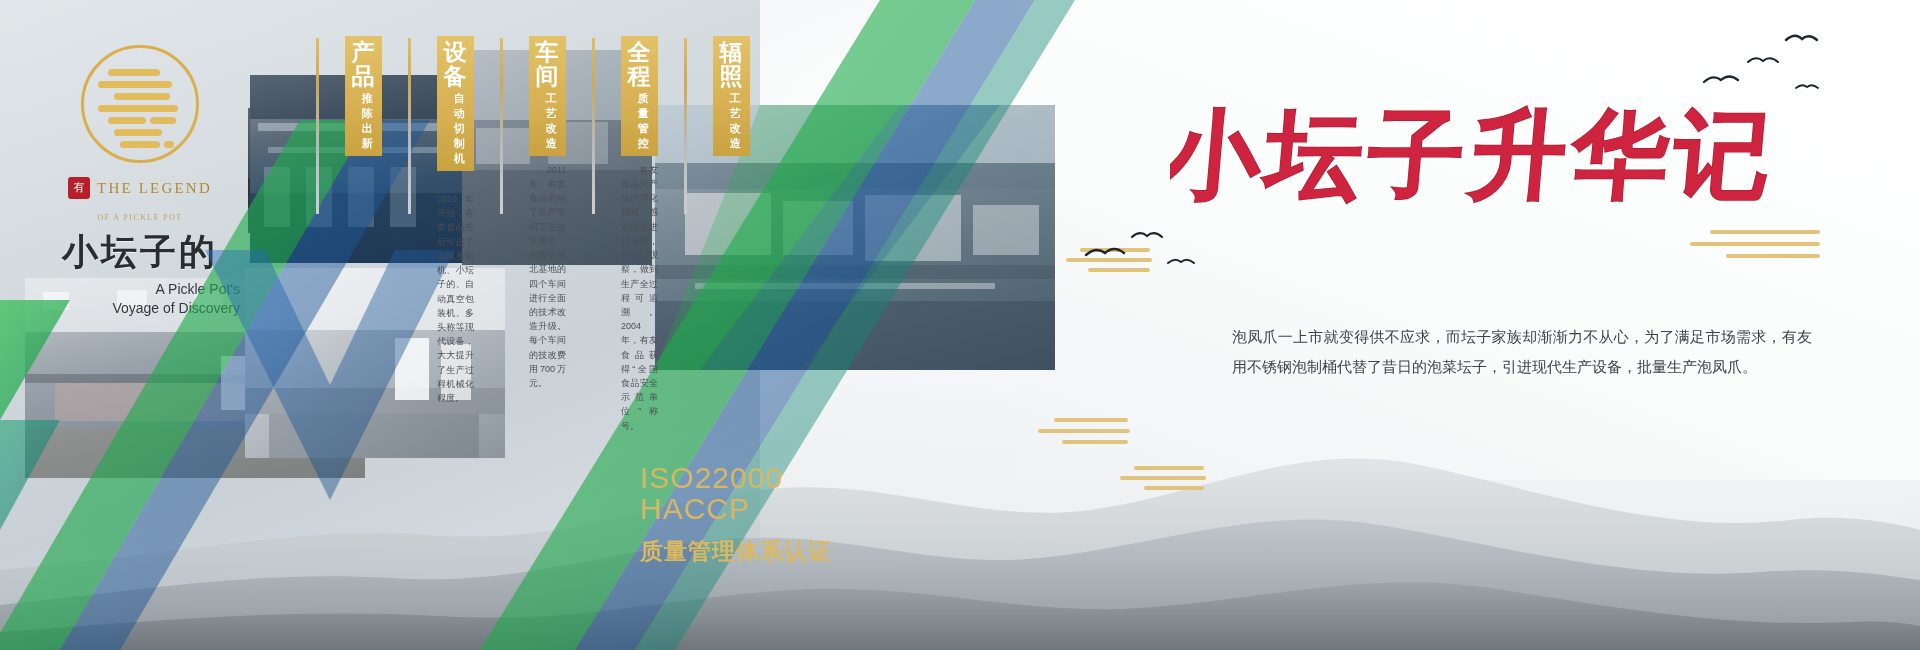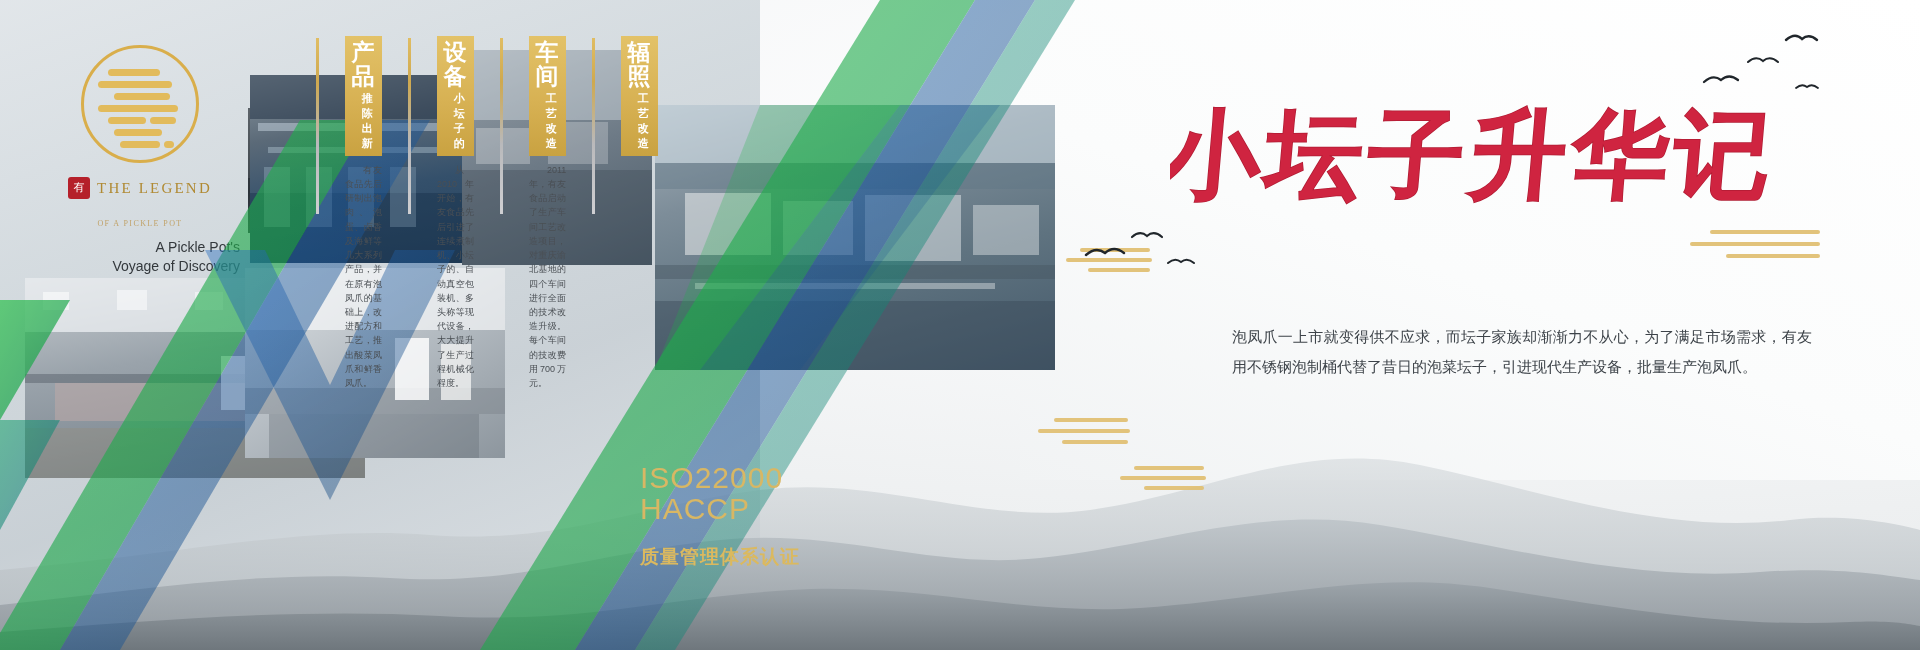--- a/index.html
+++ b/index.html
@@ -56,21 +56,21 @@
   .legend-stamp{
     width:22px; height:22px; background:#b5202a; border-radius:3px;
     color:#fff; font-size:11px; line-height:22px; text-align:center;
     font-family:"DejaVu Sans", sans-serif;
   }
   .legend-en{
     color:#b08a33; letter-spacing:2.2px; font-size:15px;
     font-family:"Liberation Serif", serif;
   }
   .legend-sub{
-    color:#c1a36a; letter-spacing:1.4px; font-size:8px; margin-top:20px;
+    color:#c1a36a; letter-spacing:1.4px; font-size:8px; margin-top:14px;
     font-family:"Liberation Serif", serif;
   }
   .cn-title{
     margin-top:10px; color:#2a2d30; font-size:36px; line-height:1.12;
     font-weight:bold; letter-spacing:3px;
     font-family:"DejaVu Sans","Liberation Sans",sans-serif;
     text-shadow:0 1px 0 rgba(255,255,255,.6);
   }
   .en-title{
     margin-top:8px; color:#33383c; font-size:14px; line-height:1.35;
@@ -132,21 +132,21 @@
     text-indent:18px; text-align:justify;
   }
 
   
   .iso{ position:absolute; left:640px; top:462px; z-index:6; }
   .iso .big{
     color:#d8b764; font-size:30px; line-height:1.04; letter-spacing:1px;
     font-family:"Liberation Sans", sans-serif;
   }
   .iso .cn{
-    color:#dbb95f; font-size:19px; font-weight:bold; letter-spacing:1px; margin-top:20px;text-align:right;
+    color:#dbb95f; font-size:23px; font-weight:bold; letter-spacing:1px; margin-top:12px;text-align:right;
   }
 
   
   .hero-title{ position:absolute; left:1170px; top:92px; z-index:7; width:640px; height:130px; }
   .hero-title svg{ display:block; }
 
   .hero-para{
     position:absolute; left:1232px; top:322px; width:580px; z-index:7;
     color:#3d4349; font-size:15px; line-height:2.0; text-align:justify;
   }
@@ -297,53 +297,60 @@
         <i class="sl7"></i>
         <i class="sl8"></i>
         <i class="sl9"></i>
     </div>
     <div class="legend-row">
       <span class="legend-stamp">有</span>
       <span class="legend-en">THE LEGEND</span>
     </div>
     <div class="legend-sub">OF A PICKLE POT</div>
     <div class="cn-title">
+      <div>小坛子的</div>
     </div>
     <div class="en-title">
       <div>A Pickle Pot's</div>
       <div>Voyage of Discovery</div>
     </div>
   </div>
 
   <div class="cards">
 
     <div class="card">
       <div class="card-badge">
         <div class="t1">产品</div>
         <div class="t2">推陈出新</div>
       </div>
-      <div class="card-body">有友食品先后研制出泡肉、泡蛋、卤香及海鲜等几大系列产品，并在原有泡凤爪的基础上，改进配方和工艺，推出酸菜凤爪和鲜香凤爪。</div>
     </div>
 
     <div class="card">
       <div class="card-badge">
         <div class="t1">设备</div>
-        <div class="t2">小坛子的</div>
+        <div class="t2">自动切制机</div>
       </div>
       <div class="card-body">从2010年开始，有友食品先后引进了连续煮制机、小坛子的、自动真空包装机、多头称等现代设备，大大提升了生产过程机械化程度。</div>
     </div>
 
     <div class="card">
       <div class="card-badge">
         <div class="t1">车间</div>
         <div class="t2">工艺改造</div>
       </div>
       <div class="card-body">2011年，有友食品启动了生产车间工艺改造项目，对重庆渝北基地的四个车间进行全面的技术改造升级。每个车间的技改费用700万元。</div>
     </div>
 
+    <div class="card">
+      <div class="card-badge">
+        <div class="t1">全程</div>
+        <div class="t2">质量管控</div>
+      </div>
+      <div class="card-body">有友食品对产品的理化指标、感官指标进行检测，留样观察，做到生产全过程可追溯。2004年，有友食品获得“全国食品安全示范单位”称号。</div>
+    </div>
 
     <div class="card">
       <div class="card-badge">
         <div class="t1">辐照</div>
         <div class="t2">工艺改造</div>
       </div>
     </div>
 
   </div>
 

